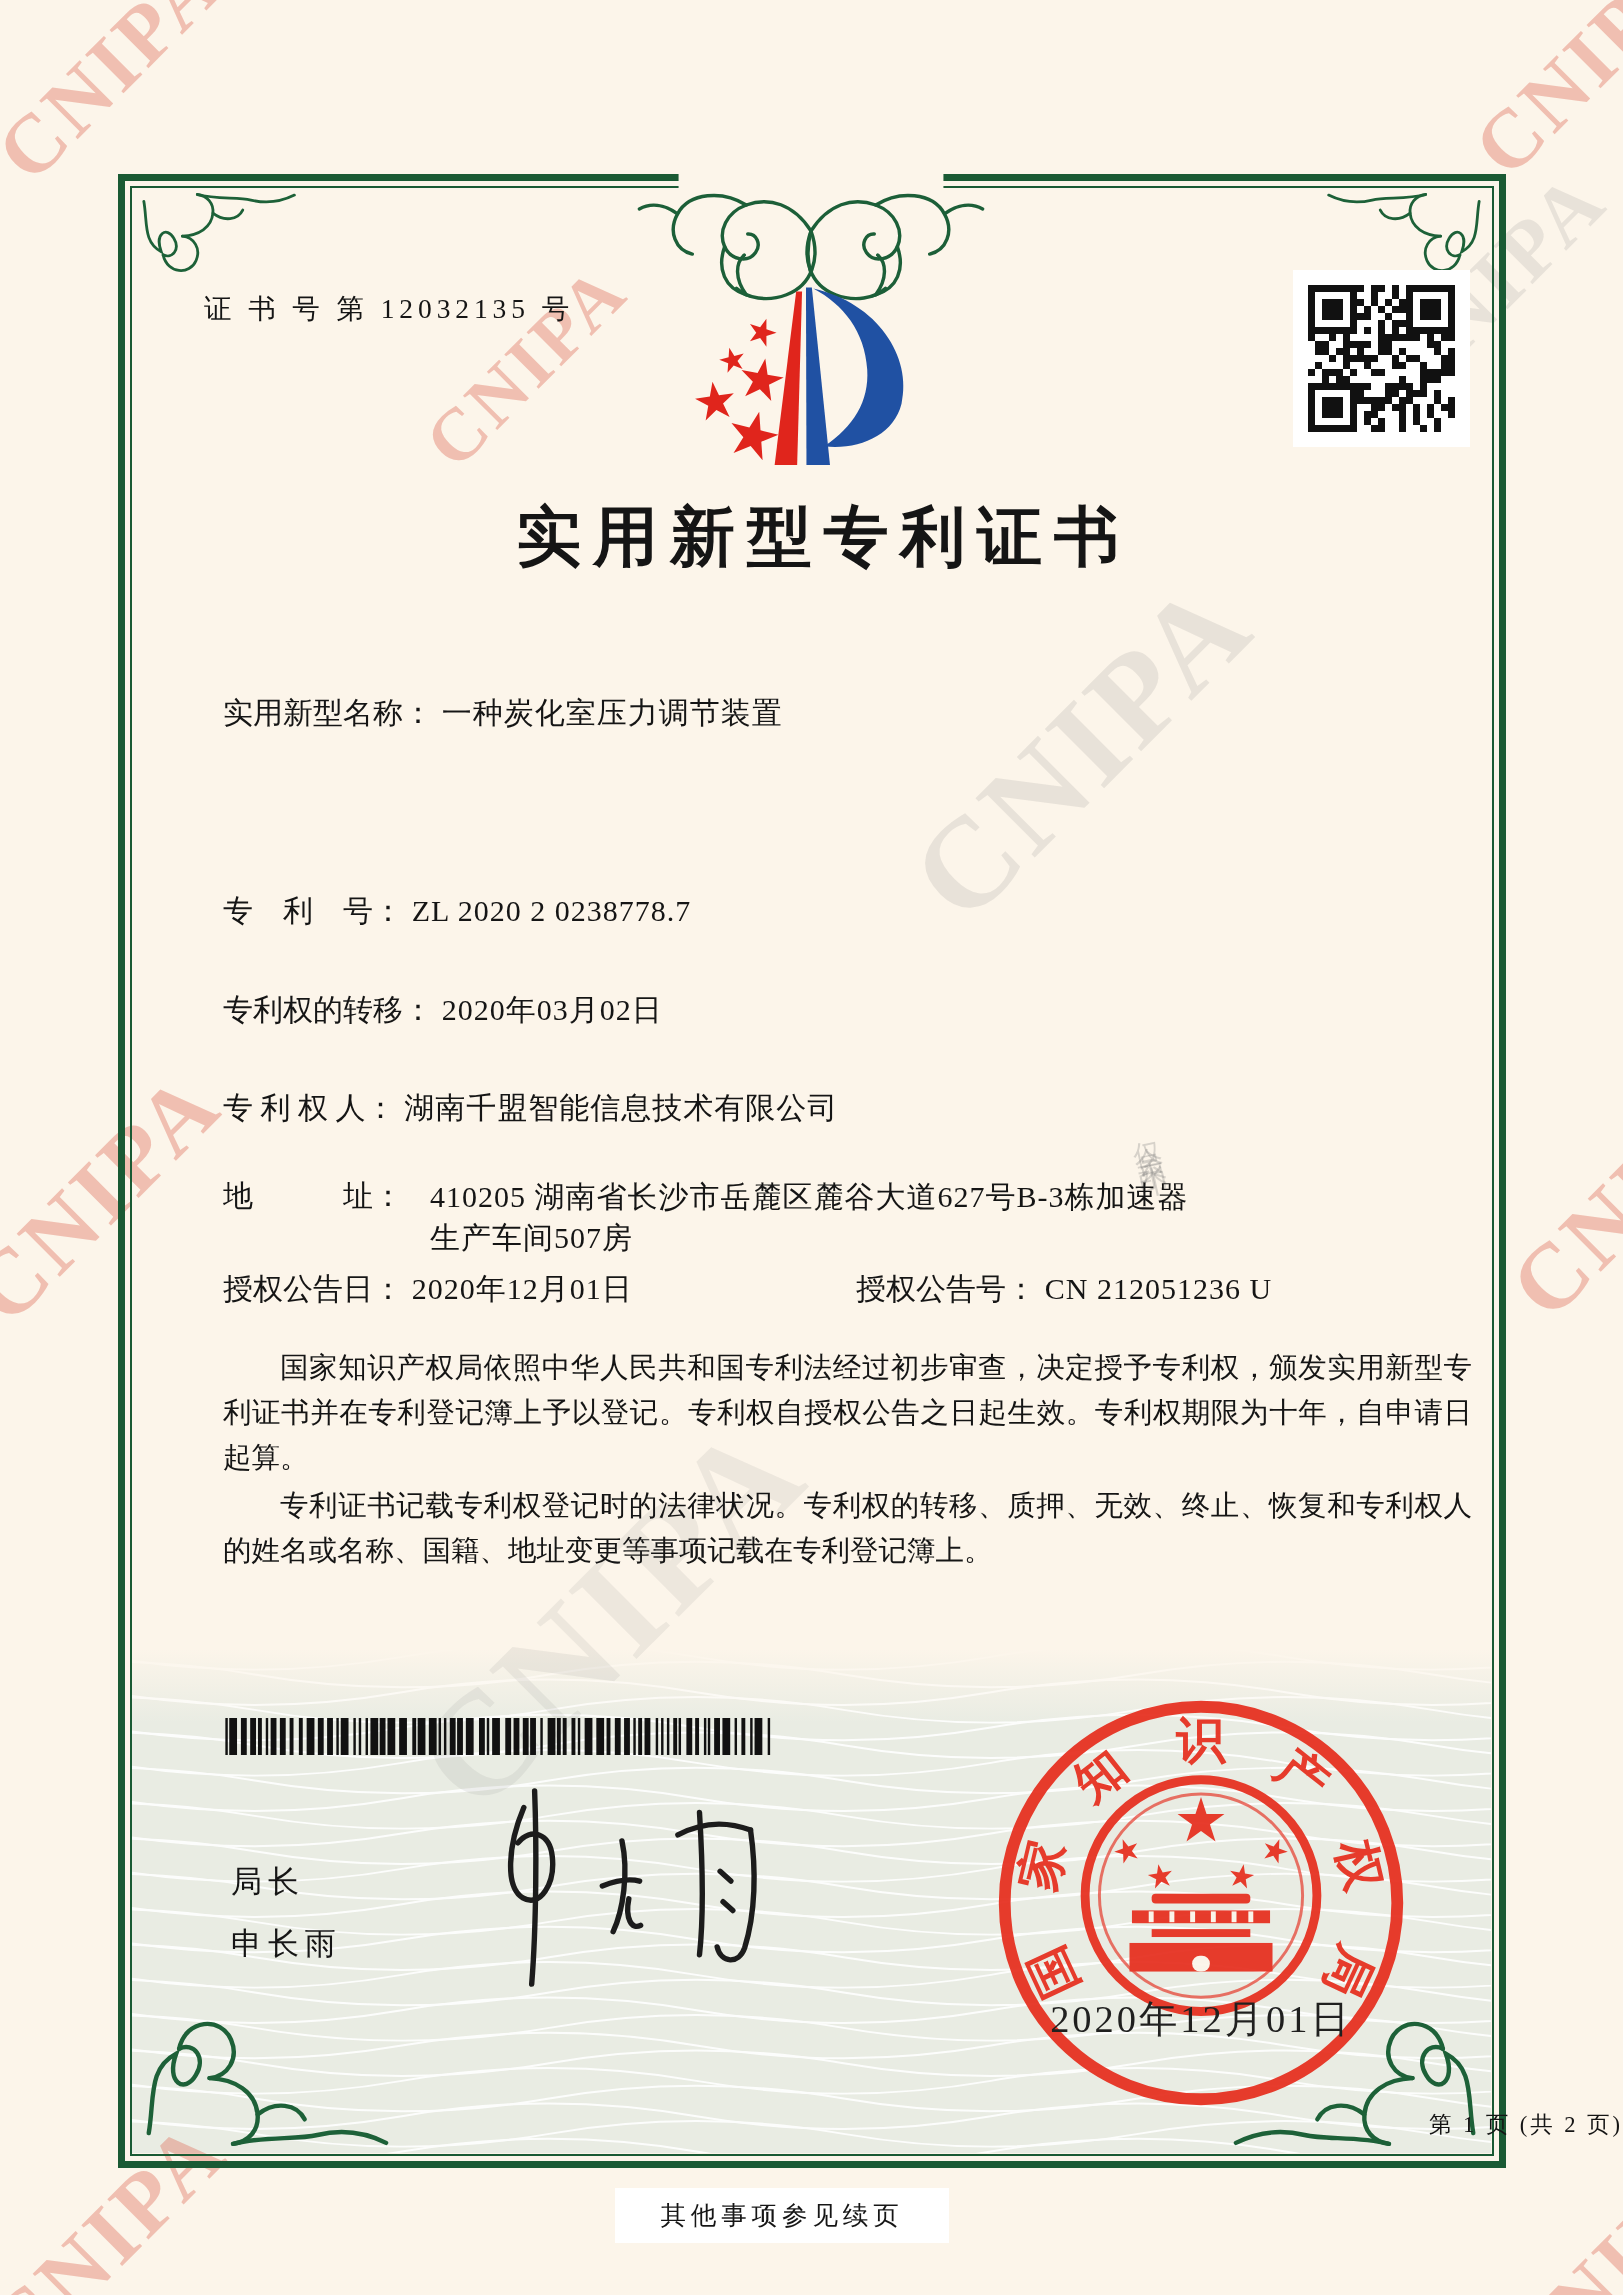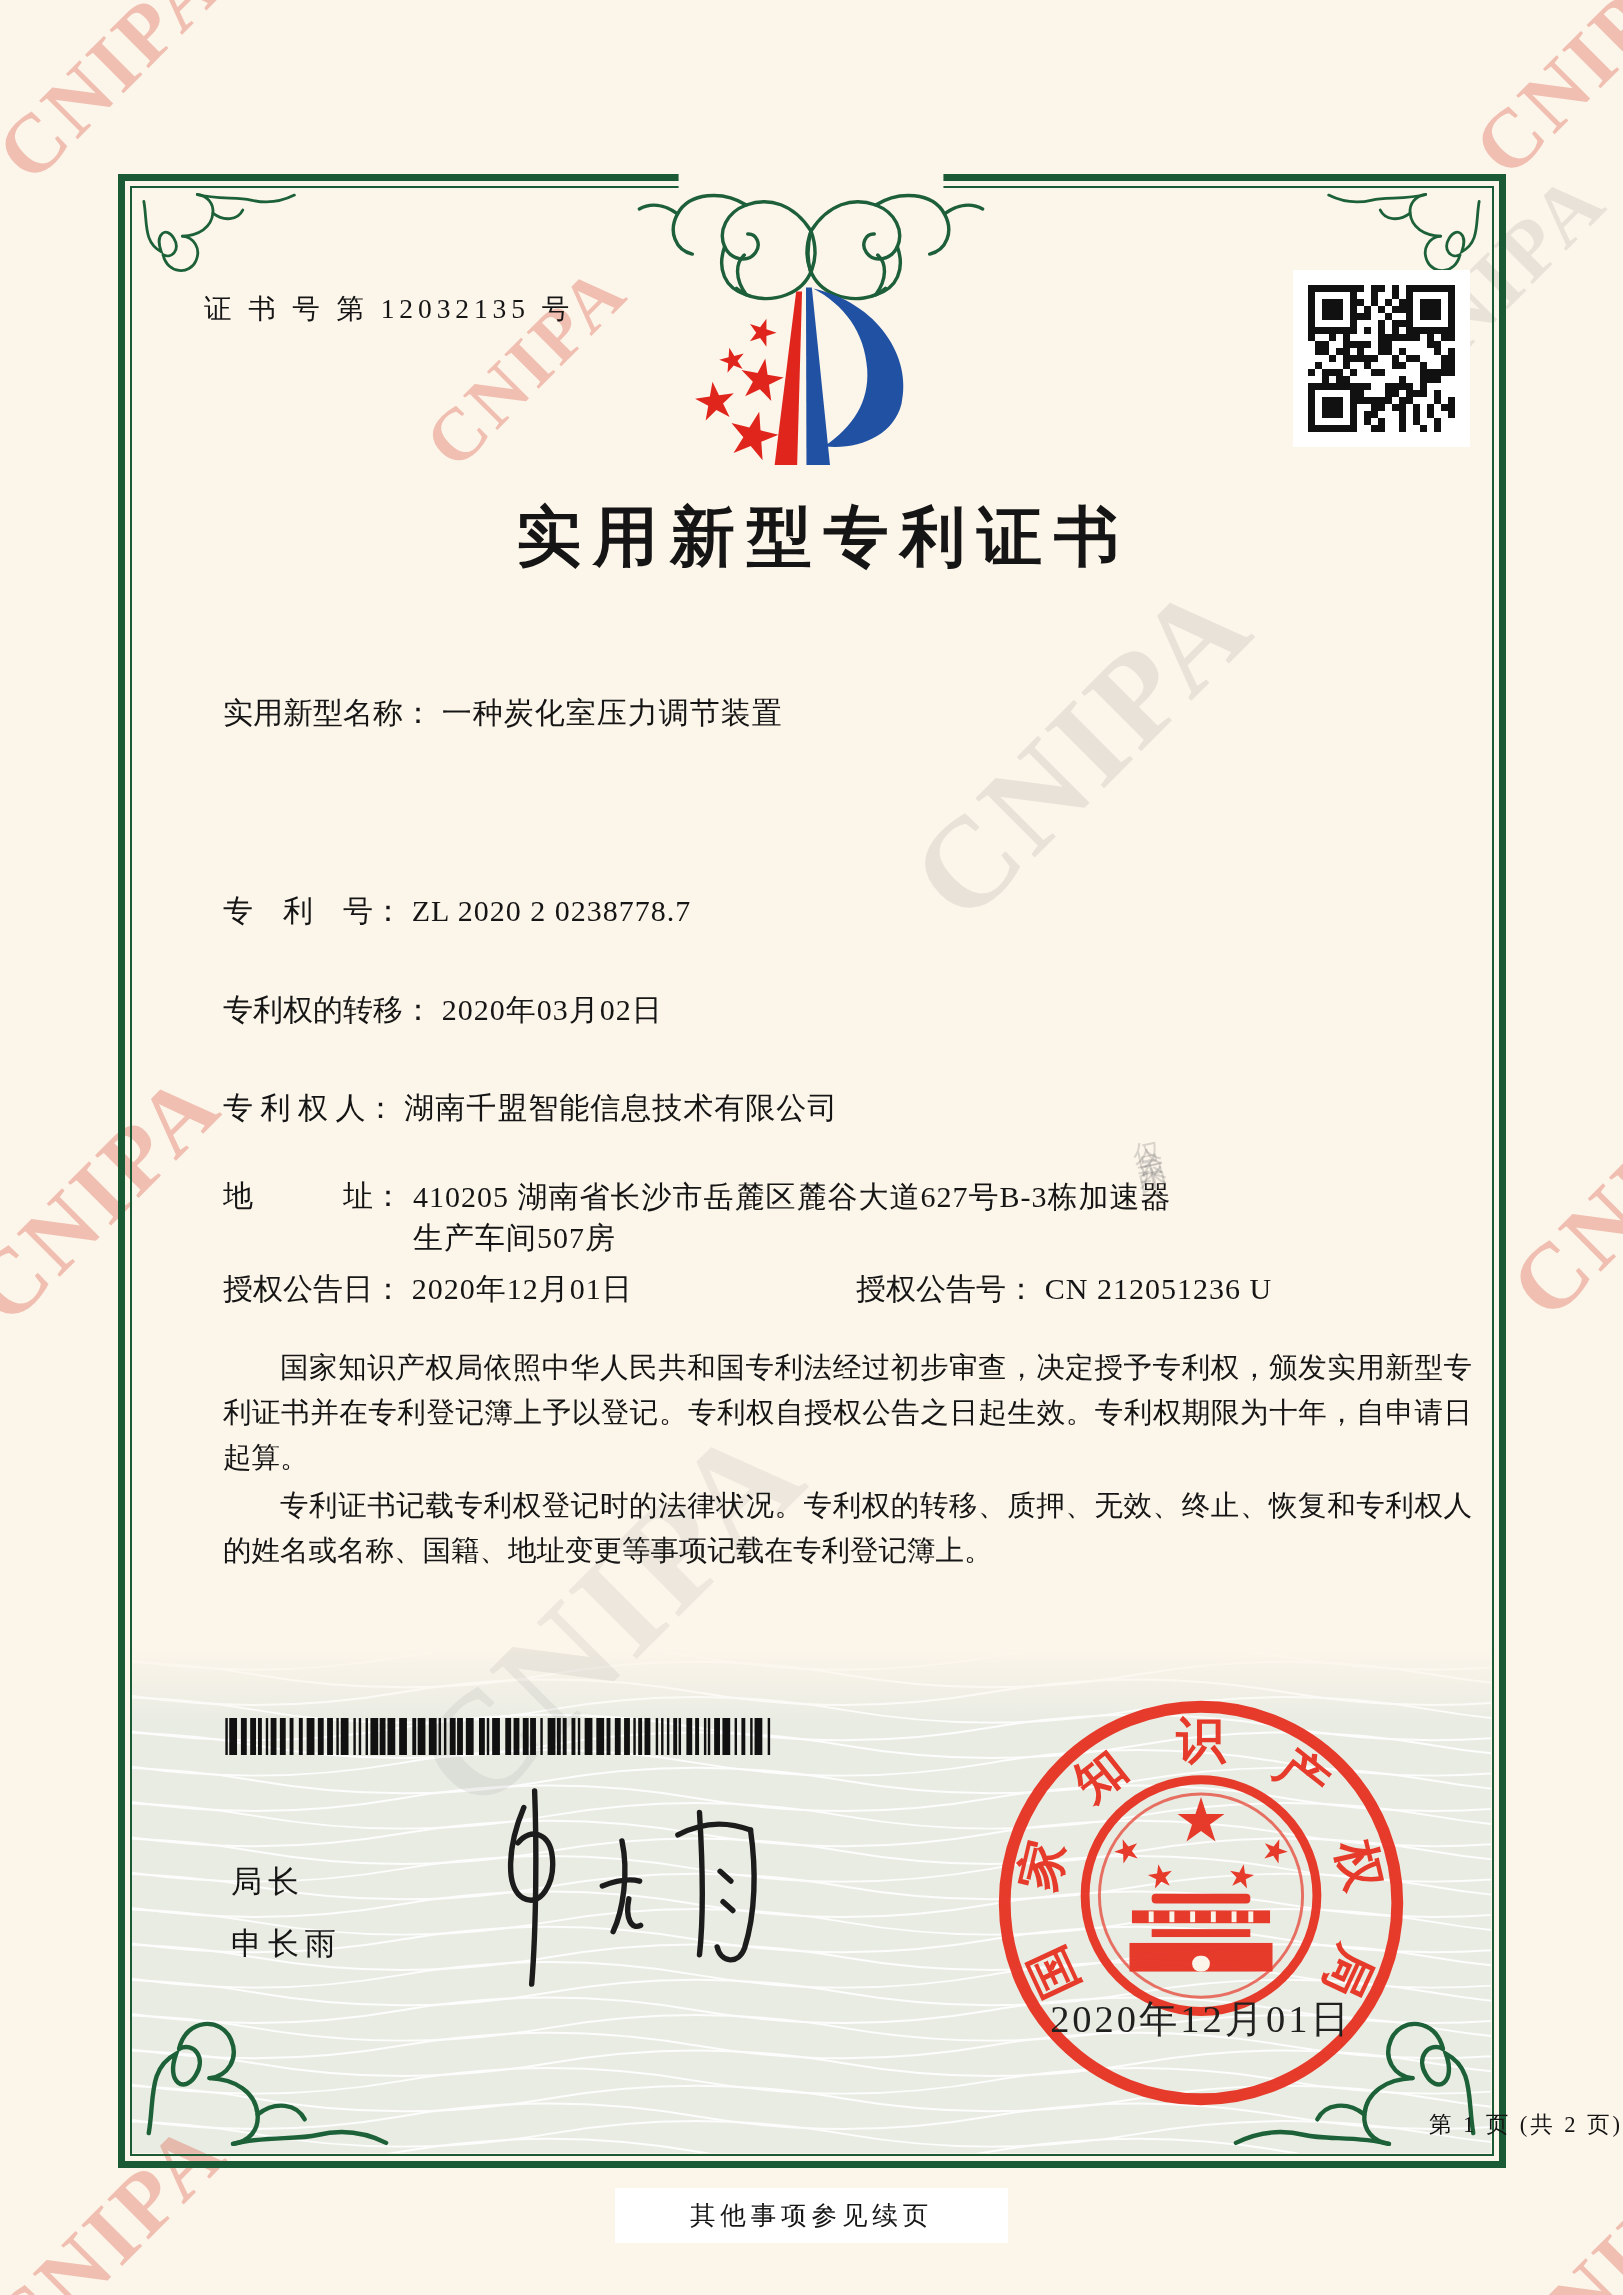--- a/index.html
+++ b/index.html
@@ -24,32 +24,32 @@
   
   .cert-no{position:absolute;left:204px;top:291px;font-size:27.5px;letter-spacing:4.9px;z-index:3;}
   .logo{position:absolute;left:682px;top:253px;width:294px;height:223px;z-index:3;}
   .qr-box{position:absolute;left:1293px;top:270px;width:177px;height:177px;background:#ffffff;z-index:3;}
   .qr-box svg{position:absolute;left:14.7px;top:14.7px;}
   .title{position:absolute;left:12px;top:493px;width:1623px;text-align:center;font-size:65px;
          font-weight:bold;letter-spacing:11.8px;z-index:3;}
   .row{position:absolute;left:223px;width:1256px;font-size:30px;line-height:39px;z-index:3;white-space:nowrap;}
   .flabel{display:inline-block;}
   .fvalue{display:inline-block;margin-left:8.8px;letter-spacing:1px;}
-  .addr-val{display:inline-block;vertical-align:top;margin-left:10px;letter-spacing:1px;
+  .addr-val{display:inline-block;vertical-align:top;margin-left:27px;letter-spacing:1px;
             white-space:normal;line-height:41px;max-width:1006px;}
   .grant2{position:absolute;left:633px;top:0;}
   .para{position:absolute;left:223px;width:1249px;font-size:28.5px;line-height:45px;
         text-align:justify;text-indent:57px;z-index:3;}
   .barcode{position:absolute;left:223px;top:1718px;z-index:3;}
   .director{position:absolute;left:231px;font-size:31px;letter-spacing:5.9px;z-index:3;}
   .signature{position:absolute;left:407px;top:1782px;width:373px;height:211px;z-index:4;}
   .seal{position:absolute;left:984px;top:1686px;width:434px;height:434px;z-index:4;opacity:.93;}
   .footer{position:absolute;left:0;top:2109px;width:1623px;text-align:right;font-size:22.6px;
           letter-spacing:2.9px;z-index:3;}
-  .note-box{position:absolute;left:615px;top:2188px;width:393px;height:55px;background:#ffffff;
+  .note-box{position:absolute;left:615px;top:2188px;width:334px;height:55px;background:#ffffff;
             z-index:3;display:flex;align-items:center;justify-content:center;}
   .note-box span{font-size:25.5px;letter-spacing:4.9px;}
   .orn{position:absolute;z-index:2;}
   .dragon{position:absolute;left:605px;top:145px;width:412px;height:172px;z-index:3;}
   svg text{font-family:"Liberation Serif","DejaVu Serif",serif;}
 </style>
 </head>
 <body>
 
 <div class="page">

